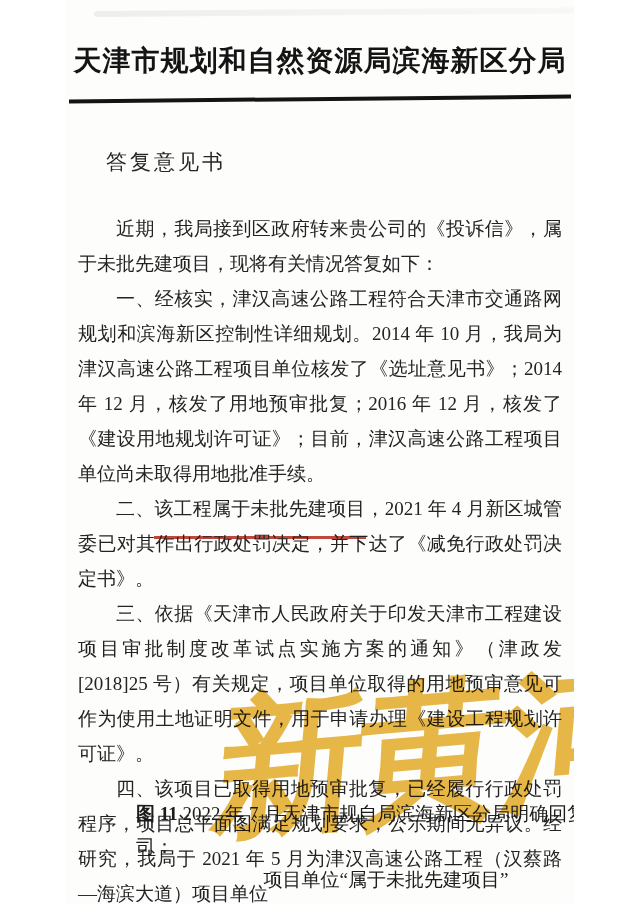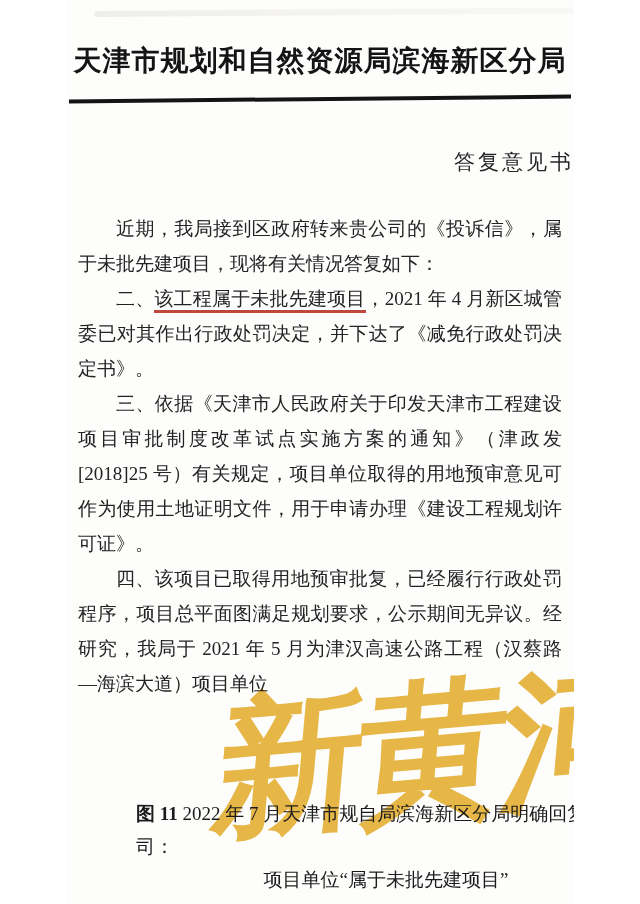--- a/index.html
+++ b/index.html
@@ -41,40 +41,40 @@
   .header-rule {
     width: 502px;
     height: 4px;
     margin: 17px auto 0;
     background: #141414;
     transform: rotate(-0.55deg);
   }
   .doc-title {
     margin: 0;
     margin-top: 47px;
-    text-align: right;
+    text-align: left;
     font-size: 21px;
     font-weight: 500;
     letter-spacing: 3px;
     color: #262626;
     padding-left: 40px;
   }
   .body-block {
     width: 484px;
     margin: 35px auto 0;
     font-size: 19px;
     line-height: 35px;
     text-align: justify;
     color: #232323;
   }
   .body-block p { margin: 0; }
   .para { text-indent: 2em; }
   .highlight-underline {
     border-bottom: 3px solid var(--underline-red, #c0473c);
-    padding-bottom: 1px;
+    padding-bottom: 17px;
     margin-top: 24px;
   }
   .watermark {
     position: absolute;
     left: 148px;
     top: 678px;
     width: 420px;
     font-size: 150px;
     line-height: 150px;
     font-weight: bold;
@@ -107,20 +107,21 @@
   <div class="scan-edge"></div>
 
   <h1 class="agency-title">天津市规划和自然资源局滨海新区分局</h1>
 
   <div class="header-rule"></div>
 
   <h2 class="doc-title">答复意见书</h2>
 
   <div class="body-block">
     <p class="para">近期，我局接到区政府转来贵公司的《投诉信》，属于未批先建项目，现将有关情况答复如下：</p>
+    <p class="para">一、经核实，津汉高速公路工程符合天津市交通路网规划和滨海新区控制性详细规划。2014 年 10 月，我局为津汉高速公路工程项目单位核发了《选址意见书》；2014 年 12 月，核发了用地预审批复；2016 年 12 月，核发了《建设用地规划许可证》；目前，津汉高速公路工程项目单位尚未取得用地批准手续。</p>
     <p class="para"><span>二、</span><span class="highlight-underline">该工程属于未批先建项目</span><span>，2021 年 4 月新区城管委已对其作出行政处罚决定，并下达了《减免行政处罚决定书》。</span></p>
     <p class="para">三、依据《天津市人民政府关于印发天津市工程建设项目审批制度改革试点实施方案的通知》（津政发[2018]25 号）有关规定，项目单位取得的用地预审意见可作为使用土地证明文件，用于申请办理《建设工程规划许可证》。</p>
     <p class="para">四、该项目已取得用地预审批复，已经履行行政处罚程序，项目总平面图满足规划要求，公示期间无异议。经研究，我局于 2021 年 5 月为津汉高速公路工程（汉蔡路—海滨大道）项目单位</p>
   </div>
 
   <div class="watermark">新黄河</div>
 
   <div class="caption-block">
     <p><span class="fig-label">图 11</span><span> 2022 年 7 月天津市规自局滨海新区分局明确回复我公司：</span></p>
     <p class="caption-line2">项目单位“属于未批先建项目”</p>

